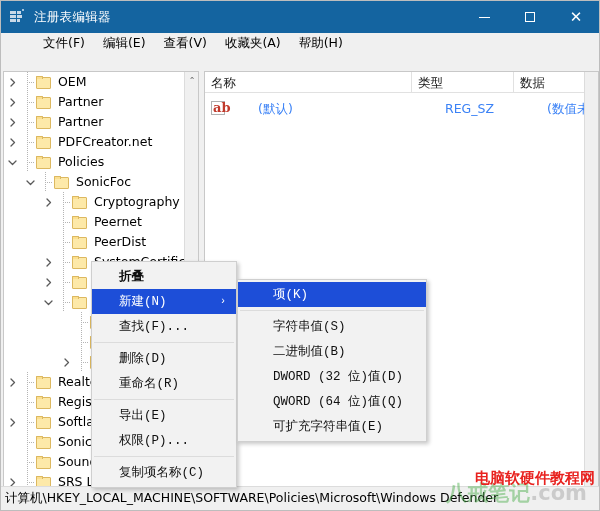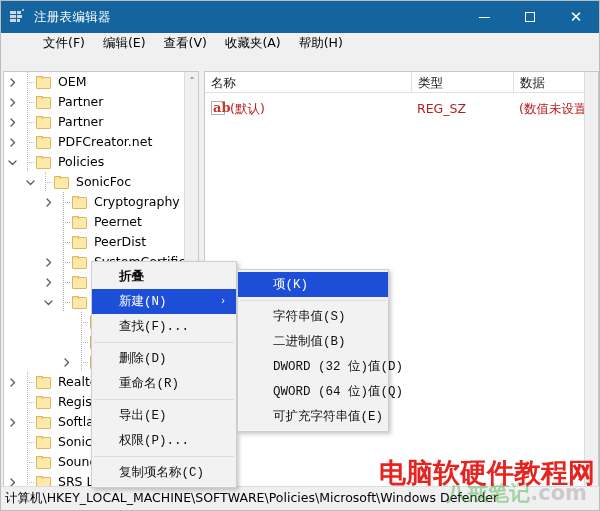--- a/index.html
+++ b/index.html
@@ -265,22 +265,23 @@
     left: 0;
     height: 21px;
     width: 100%;
   }
   .lv-cell {
     position: absolute;
     top: 0;
     height: 21px;
     line-height: 21px;
     font-size: 12.5px;
-    color: #b91c1c;
-    white-space: nowrap;
+    color: #3b82f6;
+    white-space: nowrap;
+    margin-left: 28px;
   }
   .ab-icon {
     position: absolute;
     left: 6px; top: 3px;
     width: 14px; height: 14px;
     background: #ffffff;
     border: 1px solid #b0b0b0;
     box-sizing: border-box;
   }
   .ab-icon span {
@@ -325,21 +326,21 @@
     position: absolute;
     background: #f2f2f2;
     border: 1px solid #cfcfcf;
     box-shadow: 2px 2px 4px rgba(0,0,0,0.22);
     z-index: 60;
     padding: 2px 0 2px 0;
     box-sizing: border-box;
     font-family: Liberation Mono, monospace;
   }
   .ctx-main { left: 90px; top: 260px; width: 146px; }
-  .ctx-sub  { left: 236px; top: 268px; width: 152px; }
+  .ctx-sub  { left: 236px; top: 278px; width: 190px; }
   .ctx-item {
     height: 25px;
     display: flex;
     align-items: center;
     padding-left: 27px;
     font-size: 12.5px;
     color: #0f0f0f;
     white-space: nowrap;
     position: relative;
     box-sizing: border-box;
@@ -360,21 +361,21 @@
     background: #dcdcdc;
     margin: 3px 2px 3px 2px;
   }
   .ctx-sub .ctx-item { padding-left: 35px; }
 
   
   .wm-red {
     position: absolute;
     right: 4px;
     bottom: 24px;
-    font-size: 27px;
+    font-size: 15px;
     font-weight: bold;
     color: #e8221f;
     letter-spacing: 0px;
     white-space: nowrap;
     z-index: 80;
     line-height: 1;
     font-family: "DejaVu Sans", sans-serif;
   }
   .wm-logo {
     position: absolute;

